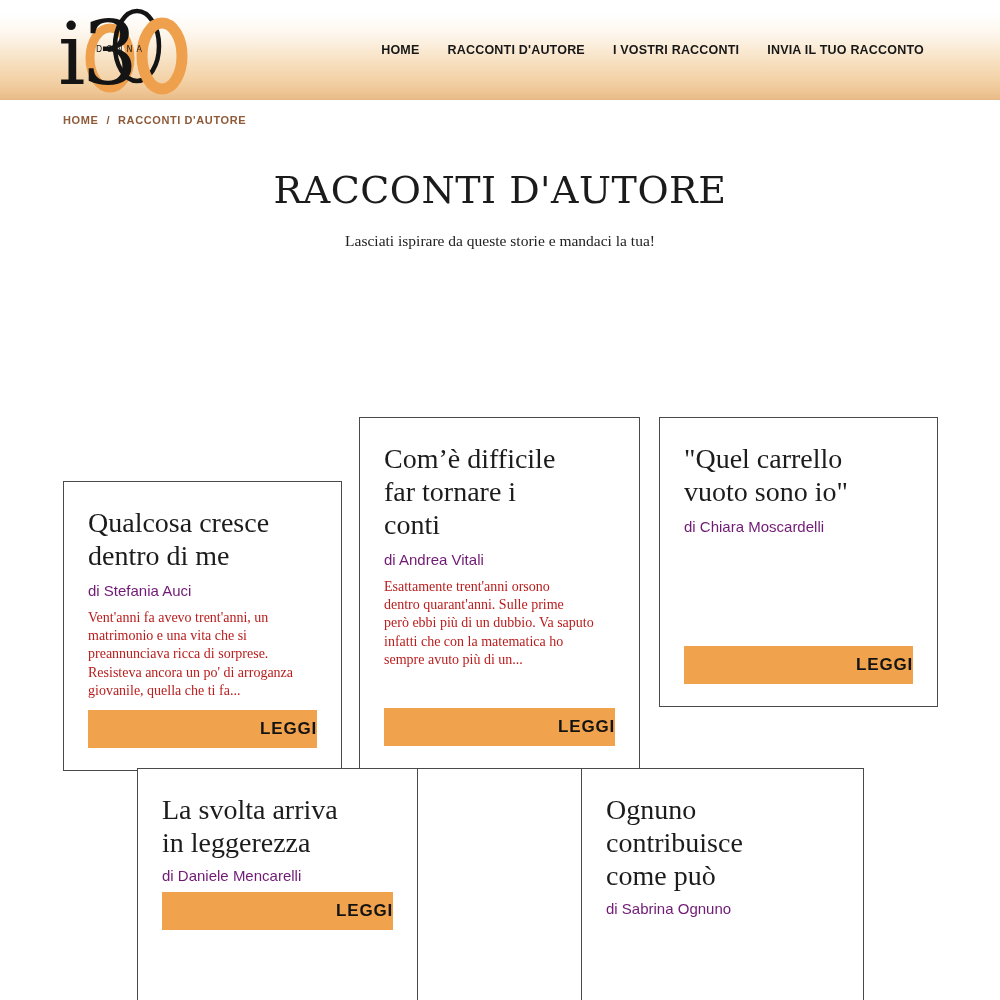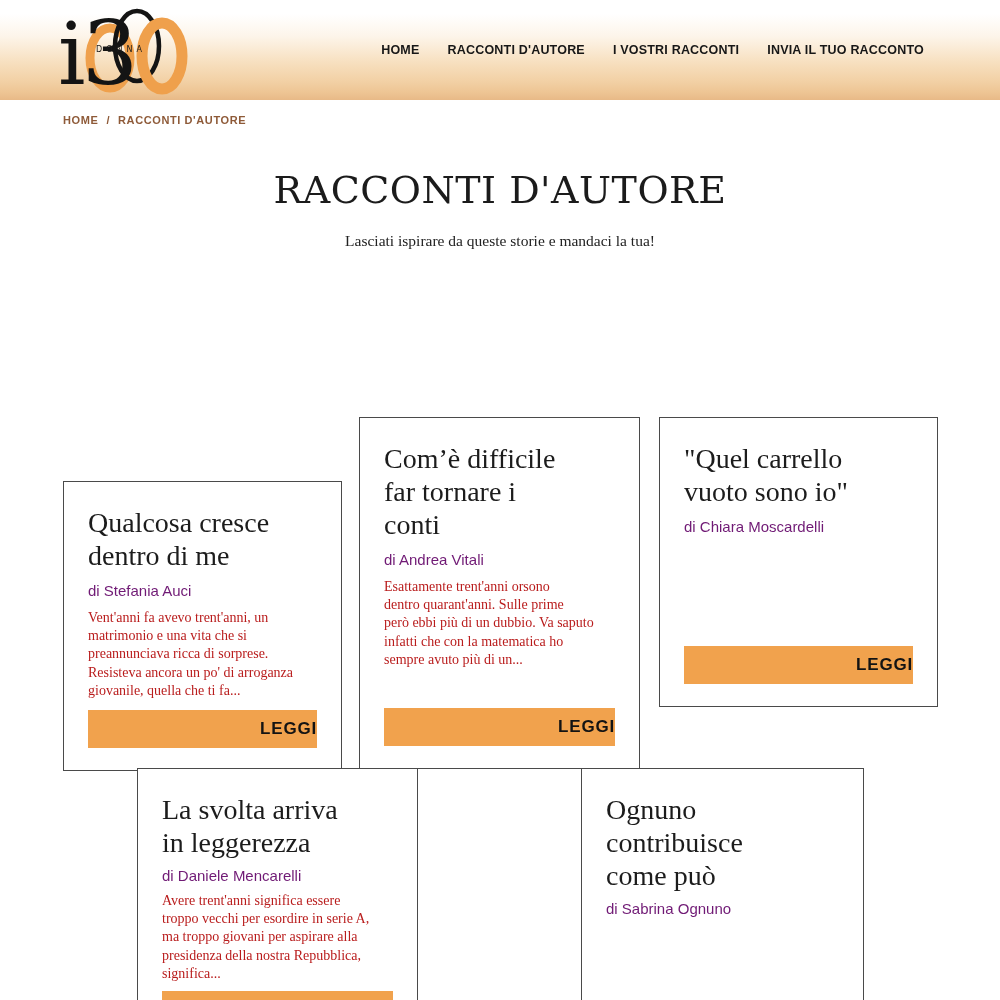--- a/index.html
+++ b/index.html
@@ -141,25 +141,20 @@
   <h2 class="card-title">"Quel carrello
 vuoto sono io"</h2>
   <div class="card-author">di Chiara Moscardelli</div>
   <button class="leggi-btn">LEGGI</button>
 </article>
 
 <article class="card card-4 flow">
   <h2 class="card-title">La svolta arriva
 in leggerezza</h2>
   <div class="card-author">di Daniele Mencarelli</div>
-  <p class="card-excerpt">Avere trent'anni significa essere
-troppo vecchi per esordire in serie A,
-ma troppo giovani per aspirare alla
-presidenza della nostra Repubblica,
-significa...</p>
   <button class="leggi-btn">LEGGI</button>
 </article>
 
 <article class="card card-5 flow">
   <h2 class="card-title">Ognuno
 contribuisce
 come può</h2>
   <div class="card-author">di Sabrina Ognuno</div>
 
 </article>

